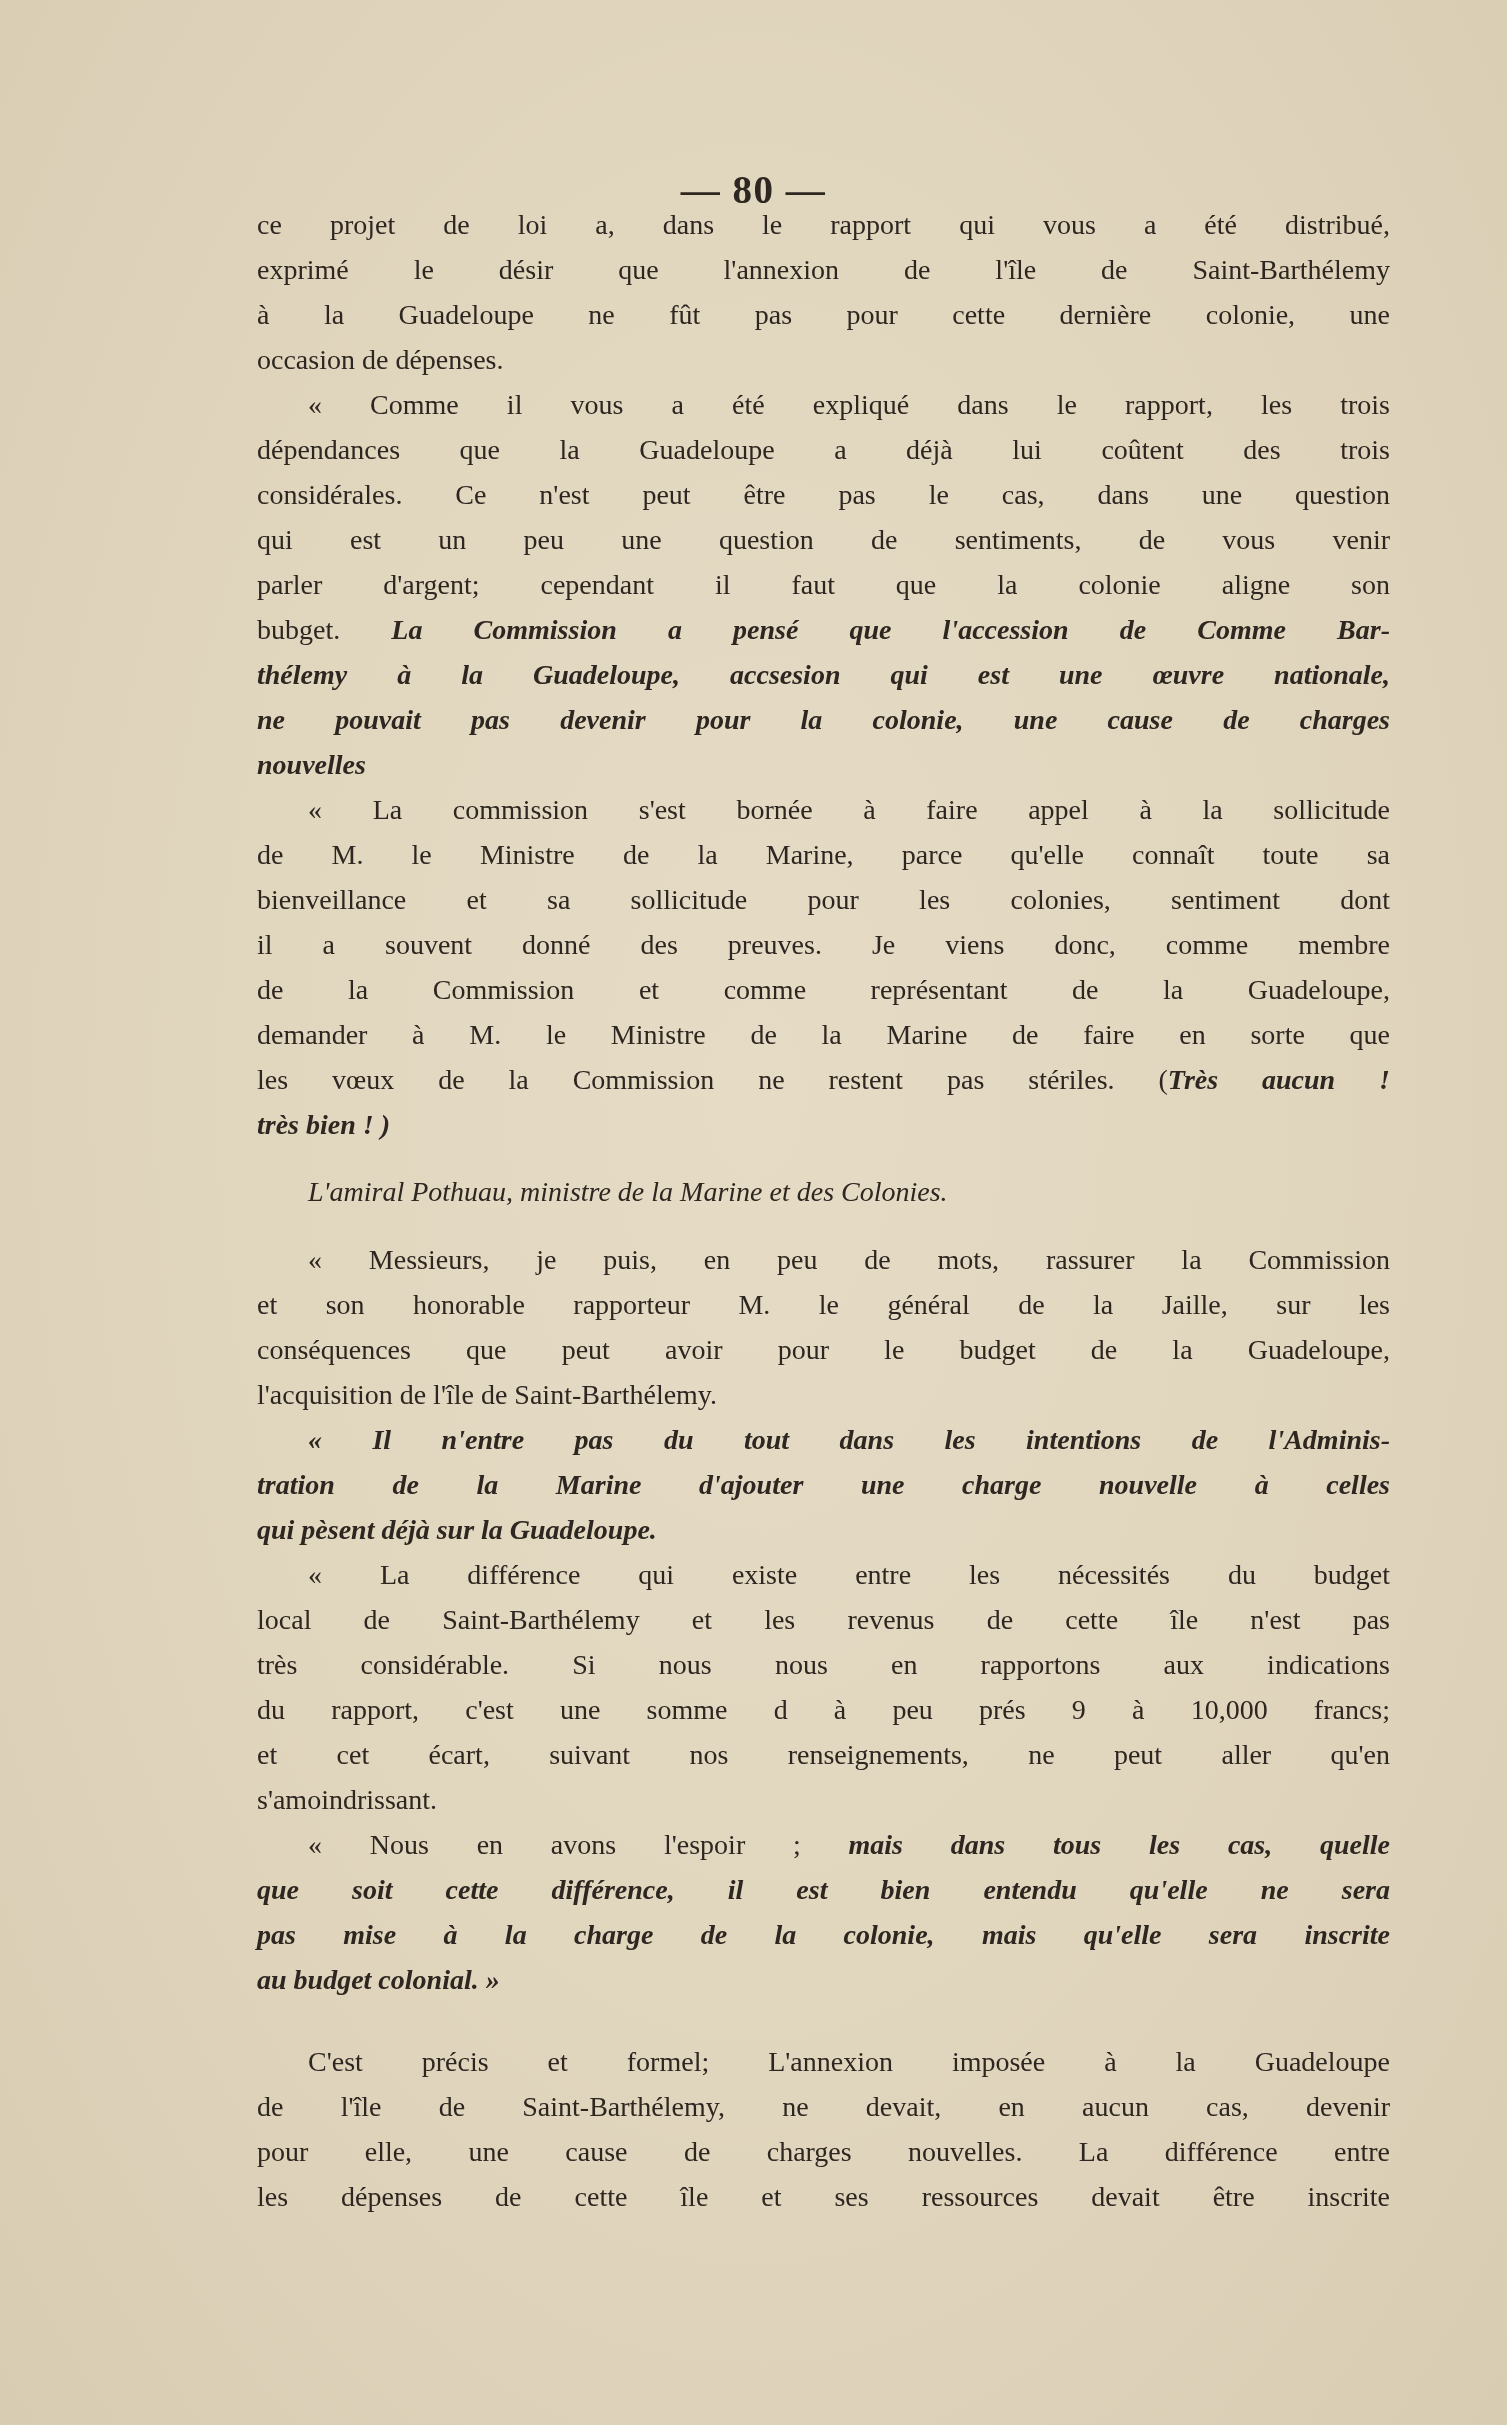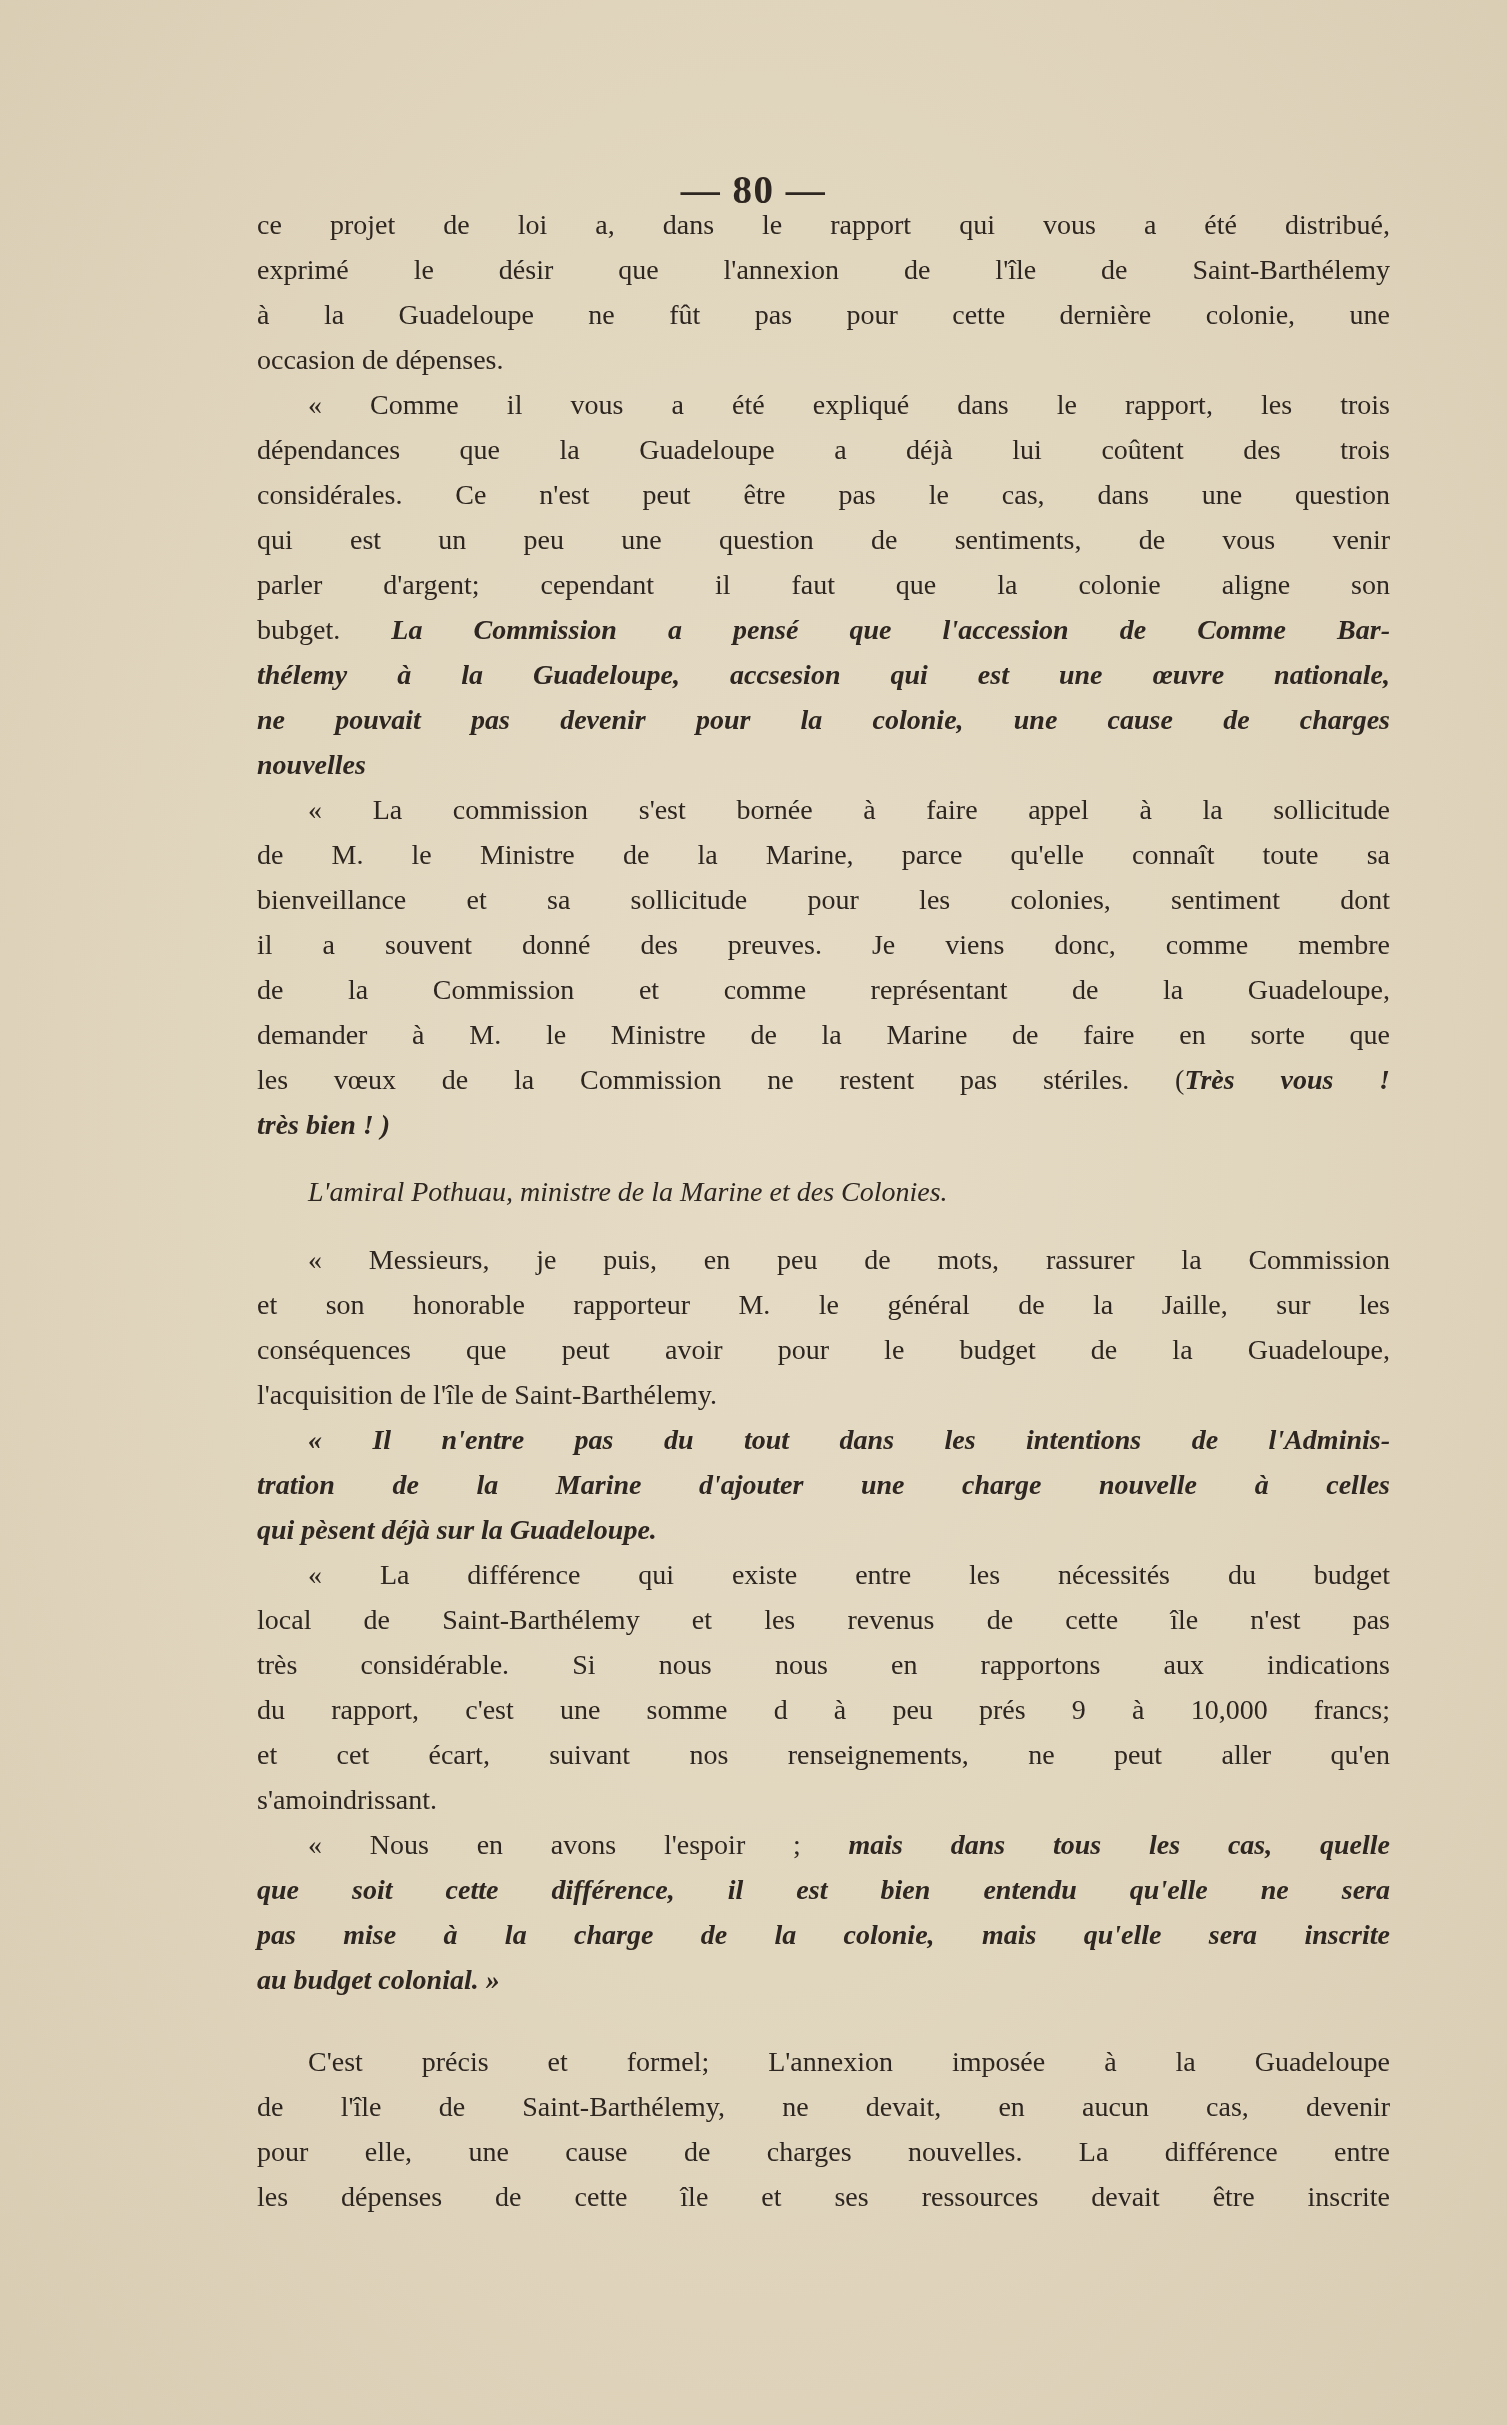--- a/index.html
+++ b/index.html
@@ -58,21 +58,21 @@
       <span class="line ital last">nouvelles</span>
     </div>
 
     <div>
       <span class="line indent">« La commission s'est bornée à faire appel  à la  sollicitude</span>
       <span class="line">de M. le Ministre de la Marine, parce qu'elle connaît toute sa</span>
       <span class="line">bienveillance et sa sollicitude pour les colonies, sentiment dont</span>
       <span class="line">il a souvent donné des preuves. Je viens donc, comme membre</span>
       <span class="line">de la Commission  et comme  représentant de la Guadeloupe,</span>
       <span class="line">demander à M. le Ministre de la Marine de faire en sorte que</span>
-      <span class="line"><span>les vœux de la Commission ne restent pas stériles. (</span><span class="ital">Très vous !</span></span>
+      <span class="line"><span>les vœux de la Commission ne restent pas stériles. (</span><span class="ital">Très aucun !</span></span>
       <span class="line ital last">très bien ! )</span>
     </div>
 
     <div class="gap-small"></div>
     <span class="line heading indent last">L'amiral Pothuau, ministre de la Marine et des Colonies.</span>
     <div class="gap-small"></div>
 
     <div>
       <span class="line indent">« Messieurs, je puis, en peu de mots, rassurer la Commission</span>
       <span class="line">et son honorable rapporteur M. le général de la Jaille, sur les</span>

